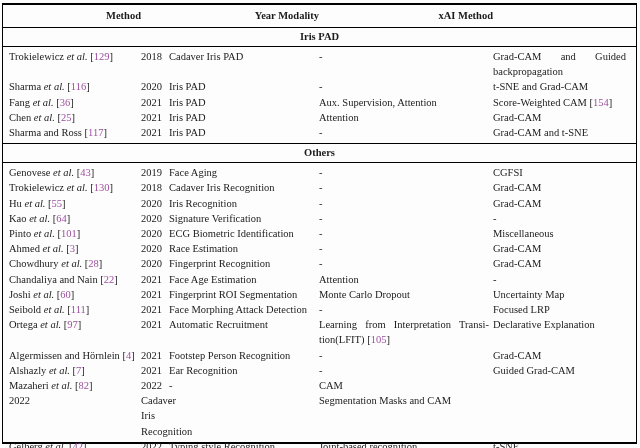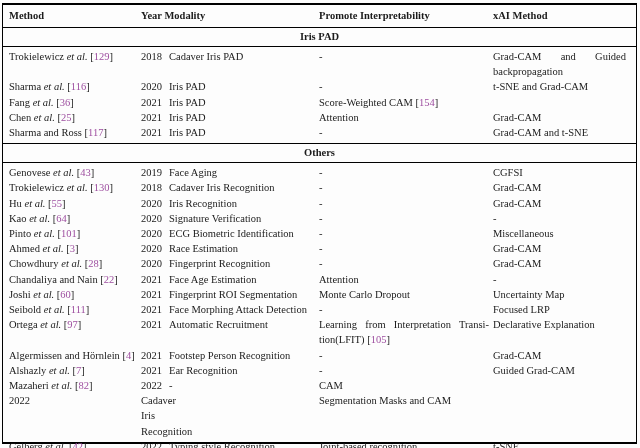--- a/index.html
+++ b/index.html
@@ -16,21 +16,21 @@
   }
   .grid{
     display:grid;
     grid-template-columns:132px 28px 150px 174px 1fr;
     padding:0 6px;
   }
   .header-row{
     font-weight:bold;font-size:10.5px;line-height:14px;
     padding-top:4px;padding-bottom:4px;
   }
-  .hcell{white-space:nowrap;}
+  .hcell{white-space:nowrap;text-align:right;}
   .h-yearmod{grid-column:2 / 4;}
   .banner{
     text-align:center;font-weight:bold;font-size:10.5px;line-height:14px;
     padding:2px 0;
     border-top:1px solid #000;border-bottom:1px solid #000;
   }
   .rows{padding:2px 0 3px;}
   .row{font-size:10.5px;line-height:15.2px;}
   .cell{text-align:left;}
   .c-promote,.c-xai{text-align:justify;padding-right:4px;}
@@ -41,21 +41,20 @@
 </style>
 </head>
 <body>
 
 <div class="page">
   <div class="table">
 
     <div class="grid header-row">
       <div class="hcell">Method</div>
       <div class="hcell h-yearmod">Year Modality</div>
-      <div class="hcell">Promote Interpretability</div>
       <div class="hcell">xAI Method</div>
     </div>
 
     <div id="table-body">
         <div class="banner">Iris PAD</div>
         <div class="rows">
           <div class="grid row">
             <div class="cell c-method">Trokielewicz <i>et al.</i> <span class="cite">[<b>129</b>]</span></div>
             <div class="cell c-year">2018</div>
             <div class="cell c-modality">Cadaver Iris PAD</div>
@@ -66,20 +65,21 @@
             <div class="cell c-method">Sharma <i>et al.</i> <span class="cite">[<b>116</b>]</span></div>
             <div class="cell c-year">2020</div>
             <div class="cell c-modality">Iris PAD</div>
             <div class="cell c-promote">-</div>
             <div class="cell c-xai">t-SNE and Grad-CAM</div>
           </div>
           <div class="grid row">
             <div class="cell c-method">Fang <i>et al.</i> <span class="cite">[<b>36</b>]</span></div>
             <div class="cell c-year">2021</div>
             <div class="cell c-modality">Iris PAD</div>
+            <div class="cell c-promote">Aux. Supervision, Attention</div>
             <div class="cell c-xai">Score-Weighted CAM <span class="cite">[<b>154</b>]</span></div>
           </div>
           <div class="grid row">
             <div class="cell c-method">Chen <i>et al.</i> <span class="cite">[<b>25</b>]</span></div>
             <div class="cell c-year">2021</div>
             <div class="cell c-modality">Iris PAD</div>
             <div class="cell c-promote">Attention</div>
             <div class="cell c-xai">Grad-CAM</div>
           </div>
           <div class="grid row">

